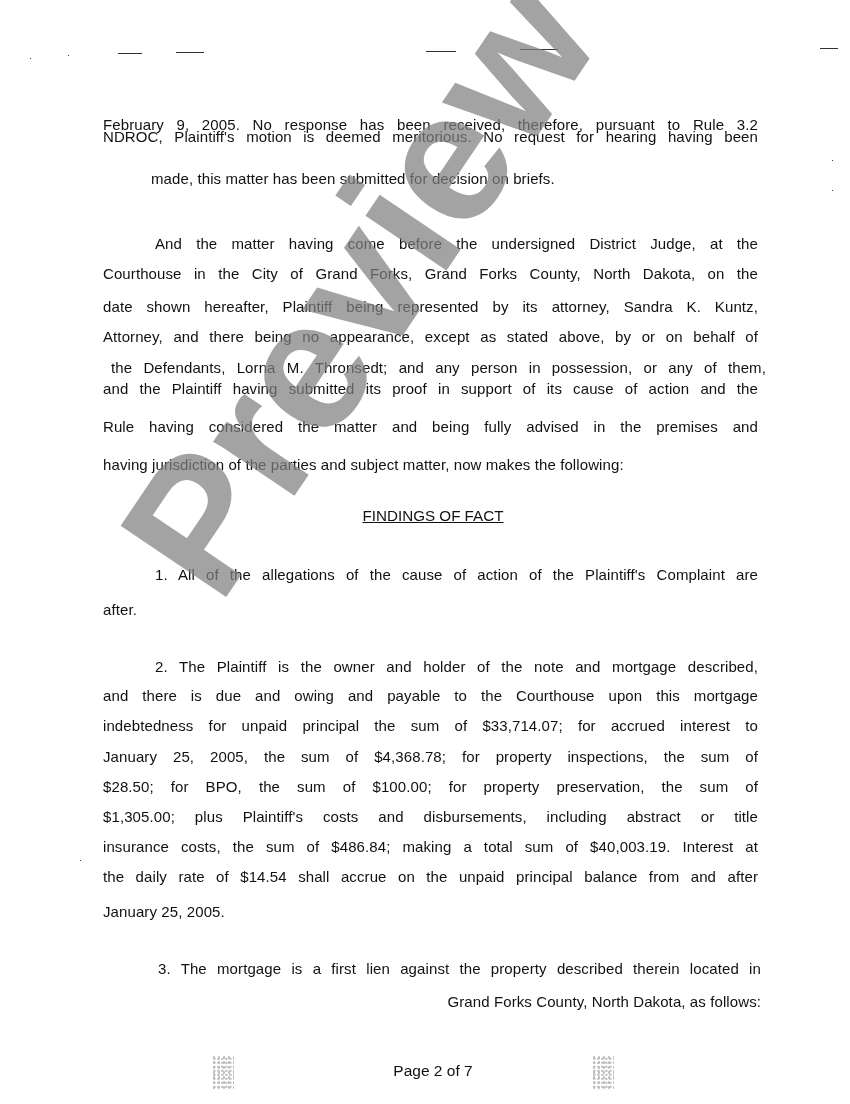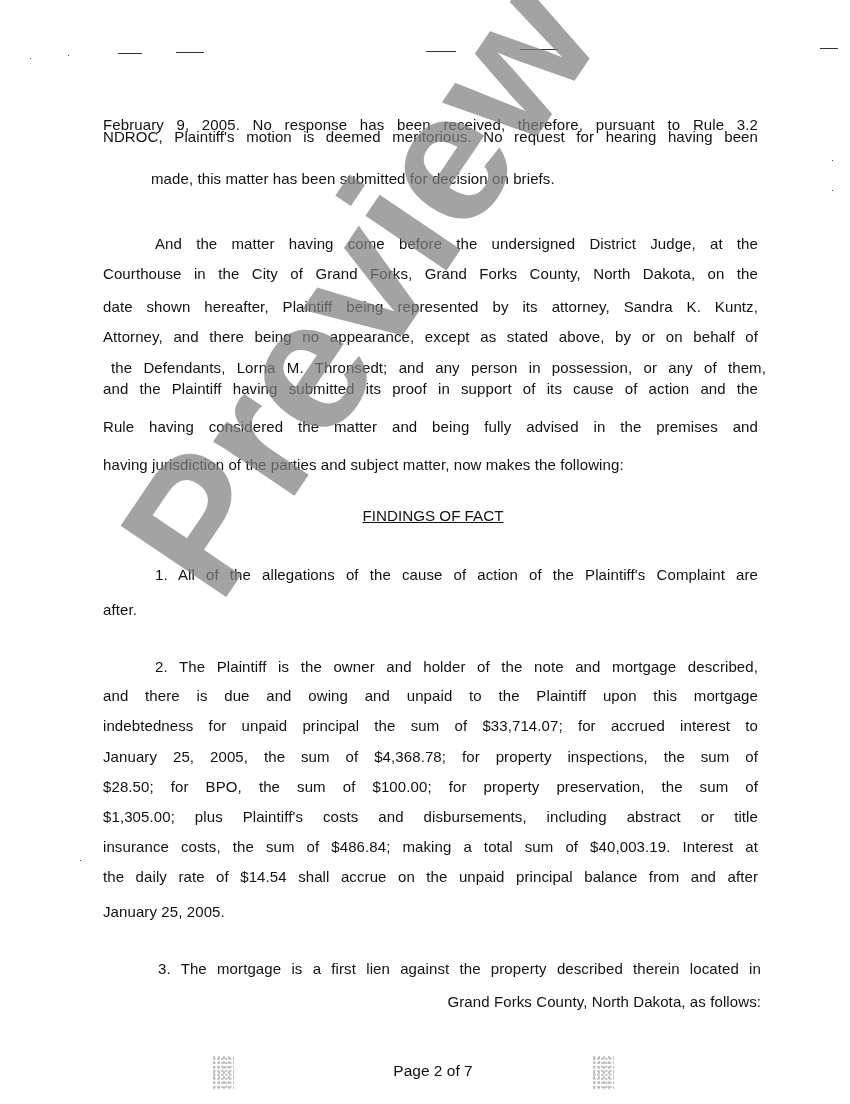--- a/index.html
+++ b/index.html
@@ -122,21 +122,21 @@
   <div class="line justify" style="top:380px;">and the Plaintiff having submitted its proof in support of its cause of action and the</div>
   <div class="line justify" style="top:418px;">Rule having considered the matter and being fully advised in the premises and</div>
   <div class="line" style="top:456px;">having jurisdiction of the parties and subject matter, now makes the following:</div>
 
   <div class="heading" style="top:507px;">FINDINGS OF FACT</div>
 
   <div class="line justify indent" style="top:566px;">1.  All of the allegations of the cause of action of the Plaintiff's Complaint are</div>
   <div class="line" style="top:601px;">after.</div>
 
   <div class="line justify indent" style="top:658px;">2.  The Plaintiff is the owner and holder of the note and mortgage described,</div>
-  <div class="line justify" style="top:687px;">and there is due and owing and unpaid to the Plaintiff upon this mortgage</div>
+  <div class="line justify" style="top:687px;">and there is due and owing and payable to the Courthouse upon this mortgage</div>
   <div class="line justify" style="top:717px;">indebtedness for unpaid principal the sum of $33,714.07; for accrued interest to</div>
   <div class="line justify" style="top:748px;">January 25, 2005, the sum of $4,368.78; for property inspections, the sum of</div>
   <div class="line justify" style="top:778px;">$28.50; for BPO, the sum of $100.00; for property preservation, the sum of</div>
   <div class="line justify" style="top:808px;">$1,305.00; plus Plaintiff's costs and disbursements, including abstract or title</div>
   <div class="line justify" style="top:838px;">insurance costs, the sum of $486.84; making a total sum of $40,003.19.  Interest at</div>
   <div class="line justify" style="top:868px;">the daily rate of $14.54 shall accrue on the unpaid principal balance from and after</div>
   <div class="line" style="top:903px;">January 25, 2005.</div>
 
   <div class="line justify indent" style="top:960px; left:106px;">3.  The mortgage is a first lien against the property described therein located in</div>
   <div class="line" style="top:993px; left:106px;text-align:right;">Grand Forks County, North Dakota, as follows:</div>

